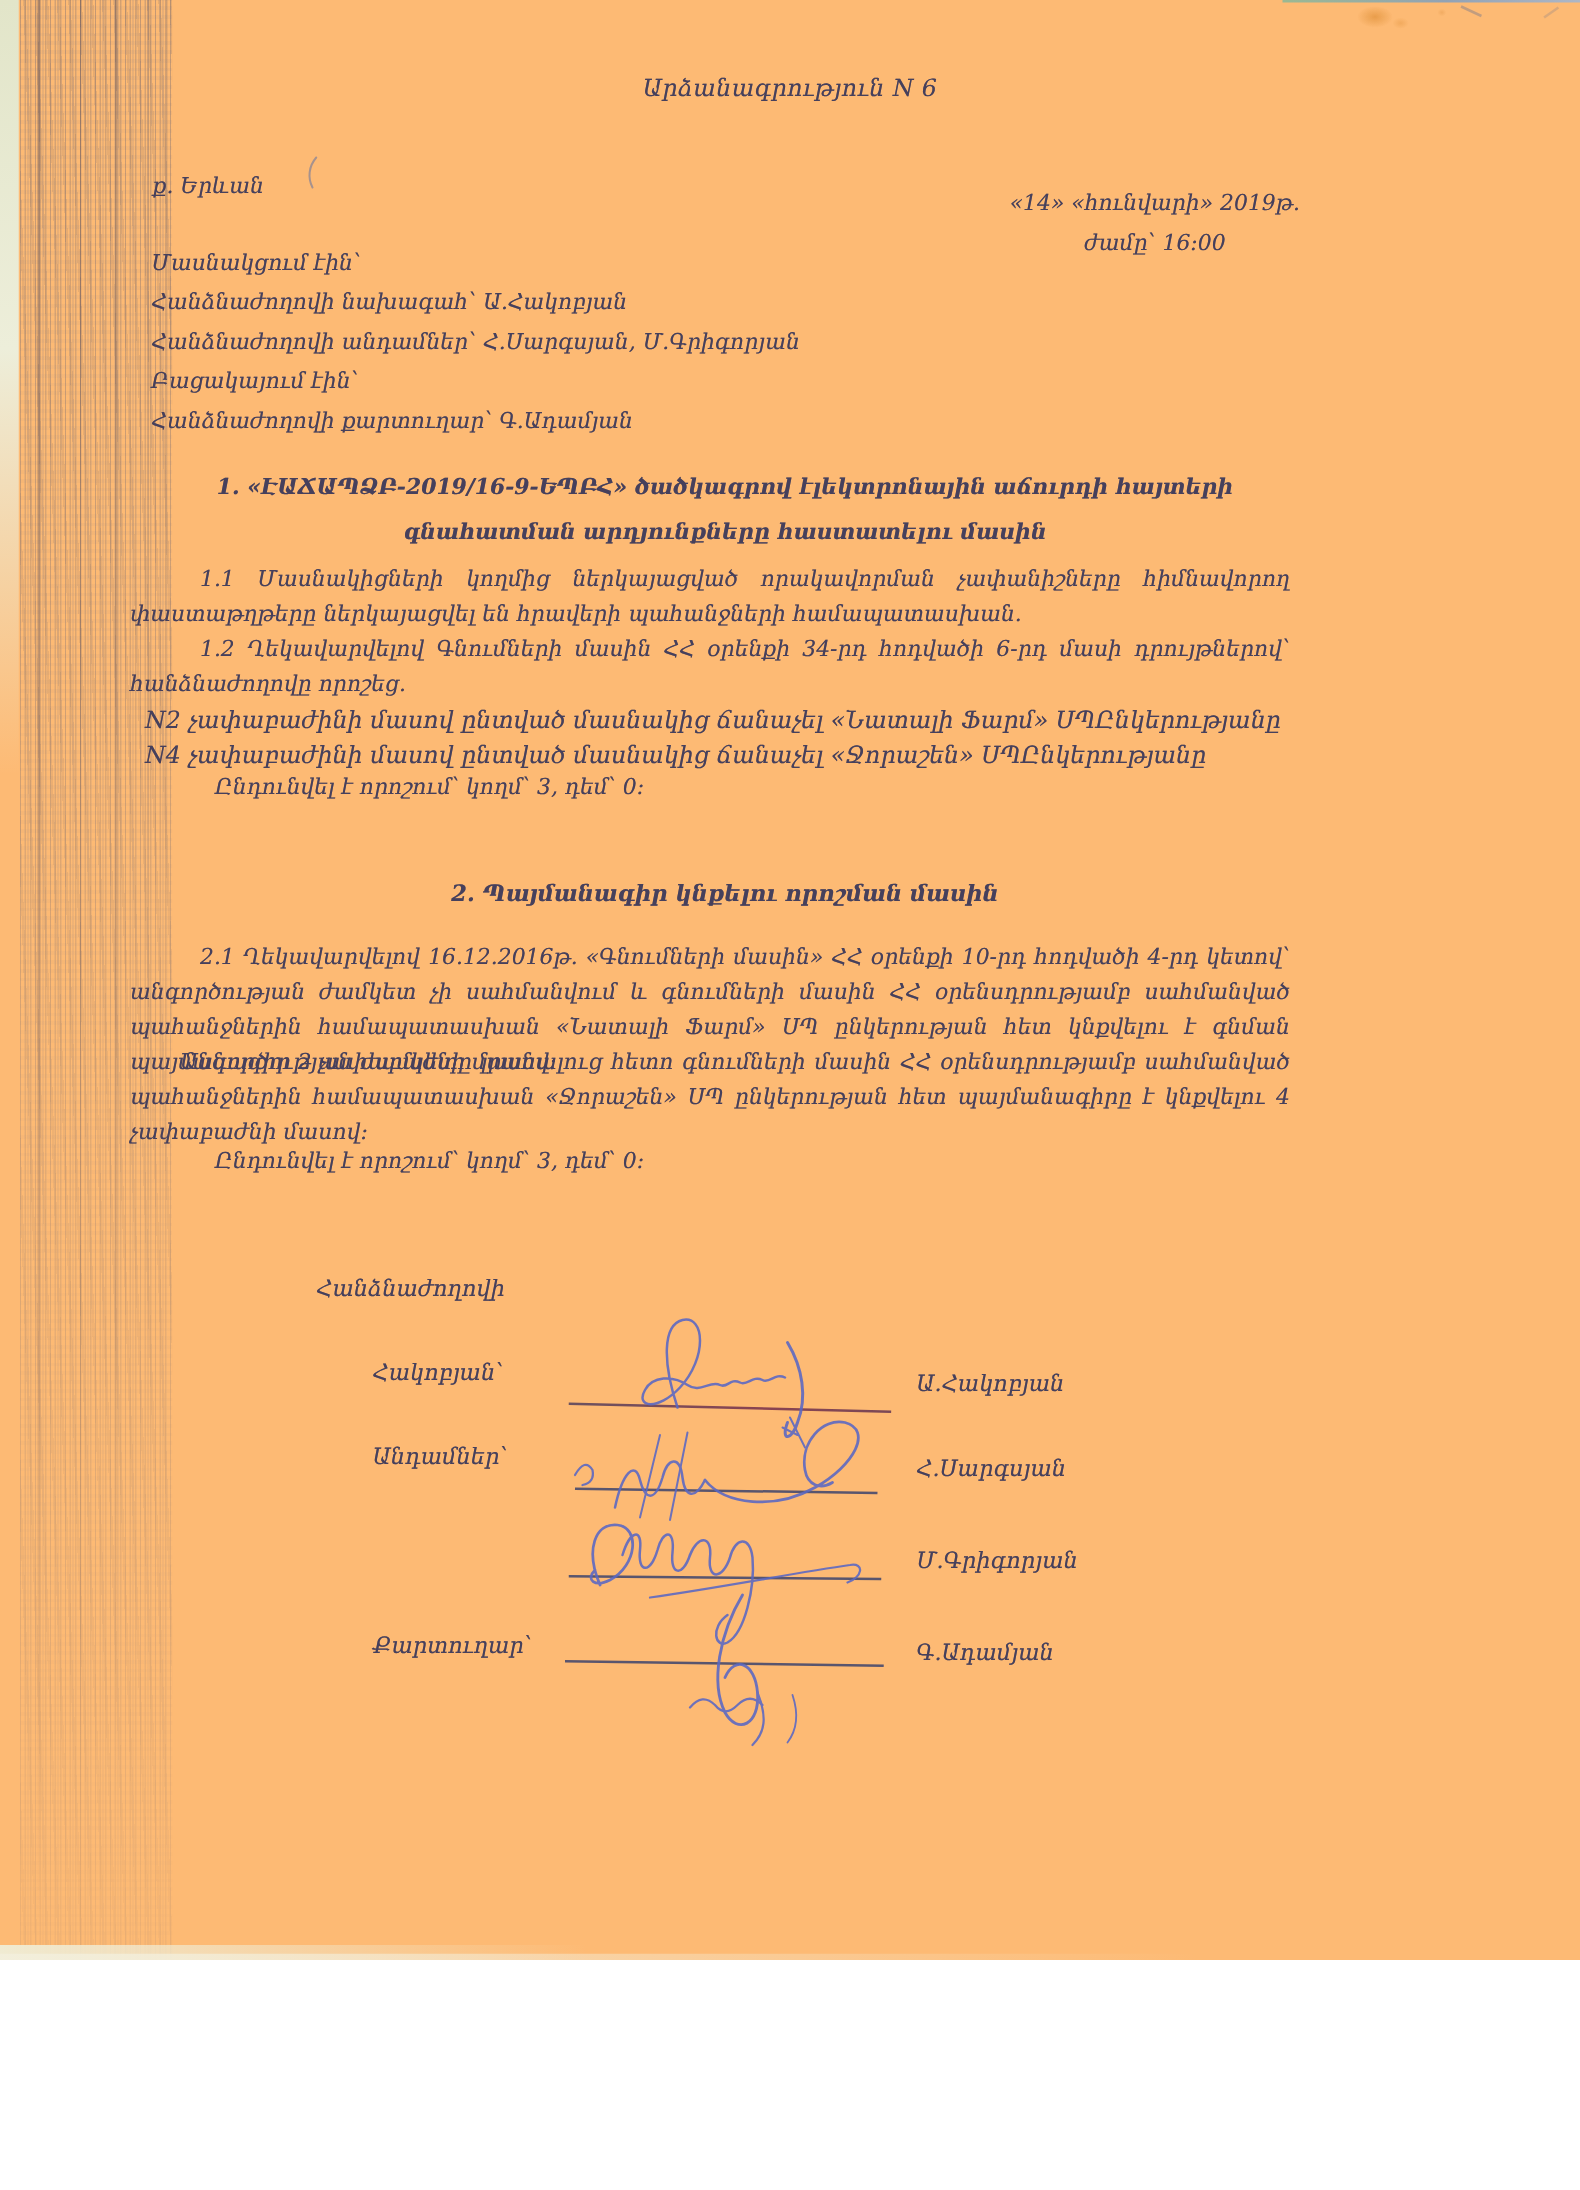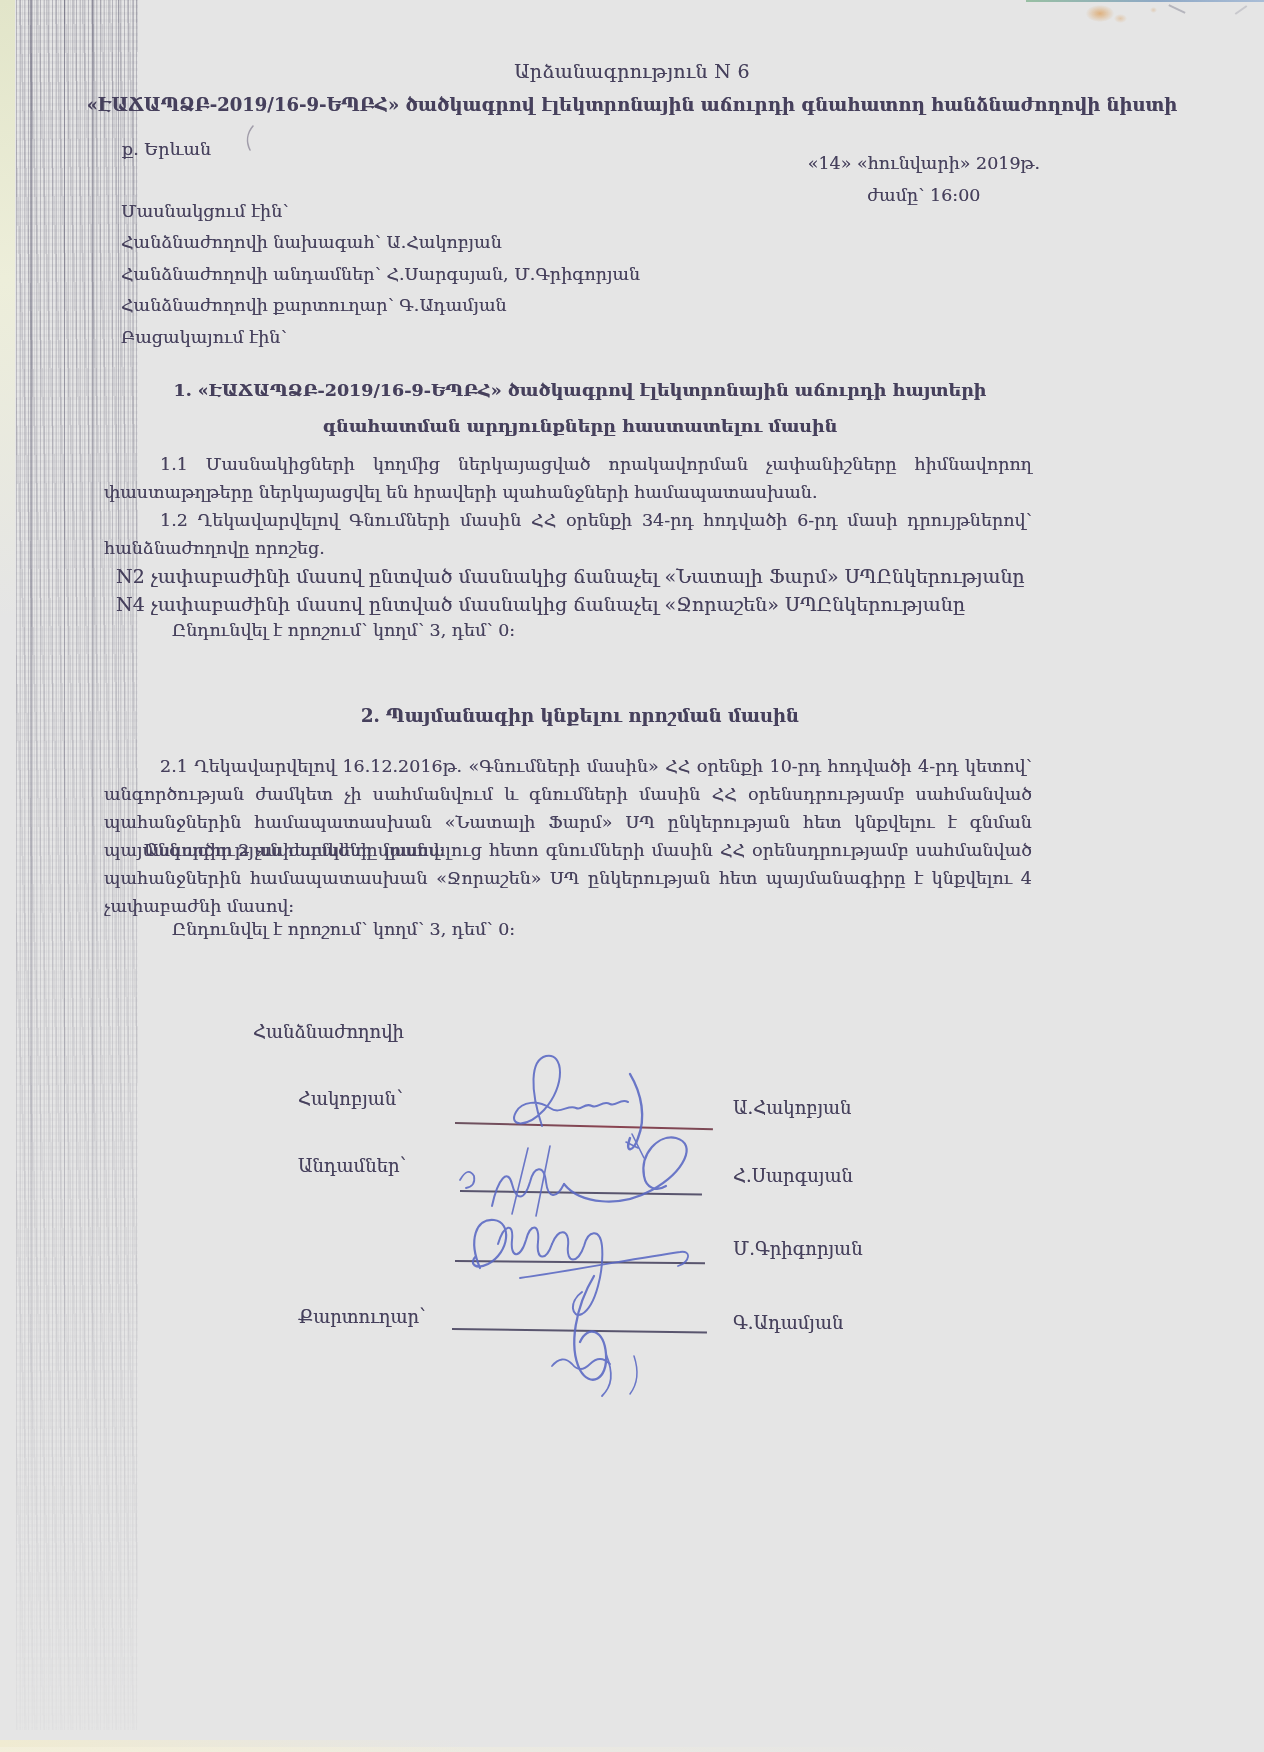--- a/index.html
+++ b/index.html
@@ -1,21 +1,22 @@
 <!DOCTYPE html>
 <html><head>
 <meta charset="utf-8">
 <style>
   html,body{margin:0;padding:0;background:#ffffff;}
   .page{
-    position:relative;width:1264px;height:1752px;overflow:hidden;
-    background:#e5e5e5;
+    position:relative;width:1264px;height:1568px;overflow:hidden;
+    background:#fdba74;
     font-family:"DejaVu Serif","DejaVu Sans",serif;
     color:#46405c;
     text-shadow:0 0 .4px rgba(70,64,92,.55);
+    font-style:italic;
   }
   
   .noise-band{
     position:absolute;left:16px;top:0;width:122px;height:1730px;
     background:
       repeating-linear-gradient(90deg, rgba(86,84,104,.26) 0 1px, rgba(0,0,0,0) 1px 4px),
       repeating-linear-gradient(90deg, rgba(116,114,134,.16) 0 1px, rgba(0,0,0,0) 1px 3px),
       repeating-linear-gradient(88deg, rgba(70,68,92,.13) 0 2px, rgba(0,0,0,0) 2px 9px),
       repeating-linear-gradient(0deg, rgba(120,118,140,.07) 0 3px, rgba(0,0,0,0) 3px 7px);
     -webkit-mask-image:linear-gradient(to bottom, rgba(0,0,0,.95), rgba(0,0,0,.78) 30%, rgba(0,0,0,.55) 55%, rgba(0,0,0,.42) 75%, rgba(0,0,0,.22) 92%, rgba(0,0,0,.08));
@@ -93,36 +94,35 @@
   <div class="topline"></div>
   <div class="smudge s1"></div>
   <div class="smudge s2"></div>
   <div class="smudge s3"></div>
   <div class="scuff g1"></div>
   <div class="scuff g2"></div>
   <div class="bottom-edge"></div>
   <div class="bottom-edge2"></div>
 
   <div class="abs t-title">Արձանագրություն N 6</div>
-  <div class="abs t-subtitle">«ԷԱՃԱՊՁԲ-2019/16-9-ԵՊԲՀ» ծածկագրով էլեկտրոնային աճուրդի գնահատող հանձնաժողովի նիստի</div>
   <svg class="pen-mark" width="14" height="28" viewBox="0 0 14 28">
     <path d="M10 2 C4 9, 3 18, 7 26" fill="none" stroke="#8a8496" stroke-width="1.6" stroke-linecap="round" opacity=".75"></path>
   </svg>
   <div class="abs t-city">ք. Երևան</div>
   <div class="abs t-dates">
     <div>«14» «հունվարի» 2019թ.</div>
     <div>ժամը՝ 16:00</div>
   </div>
 
   <div class="abs t-part">
     <div>Մասնակցում էին՝</div>
     <div>Հանձնաժողովի նախագահ՝ Ա.Հակոբյան</div>
     <div>Հանձնաժողովի անդամներ՝ Հ.Սարգսյան, Մ.Գրիգորյան</div>
+    <div>Բացակայում էին՝</div>
     <div>Հանձնաժողովի քարտուղար՝ Գ.Ադամյան</div>
-    <div>Բացակայում էին՝</div>
   </div>
 
   <div class="abs h1">
     <span>1.</span>
     <span>«ԷԱՃԱՊՁԲ-2019/16-9-ԵՊԲՀ» ծածկագրով էլեկտրոնային աճուրդի հայտերի գնահատման արդյունքները հաստատելու մասին</span>
   </div>
   <div class="abs body-p p11">1.1 Մասնակիցների կողմից ներկայացված որակավորման չափանիշները հիմնավորող փաստաթղթերը ներկայացվել են հրավերի պահանջների համապատասխան.</div>
   <div class="abs body-p p12">1.2 Ղեկավարվելով Գնումների մասին ՀՀ օրենքի 34-րդ հոդվածի 6-րդ մասի դրույթներով՝ հանձնաժողովը որոշեց.</div>
   <div class="abs lots">
     <div>N2 չափաբաժինի մասով ընտված մասնակից ճանաչել «Նատալի Ֆարմ» ՍՊԸնկերությանը</div>

